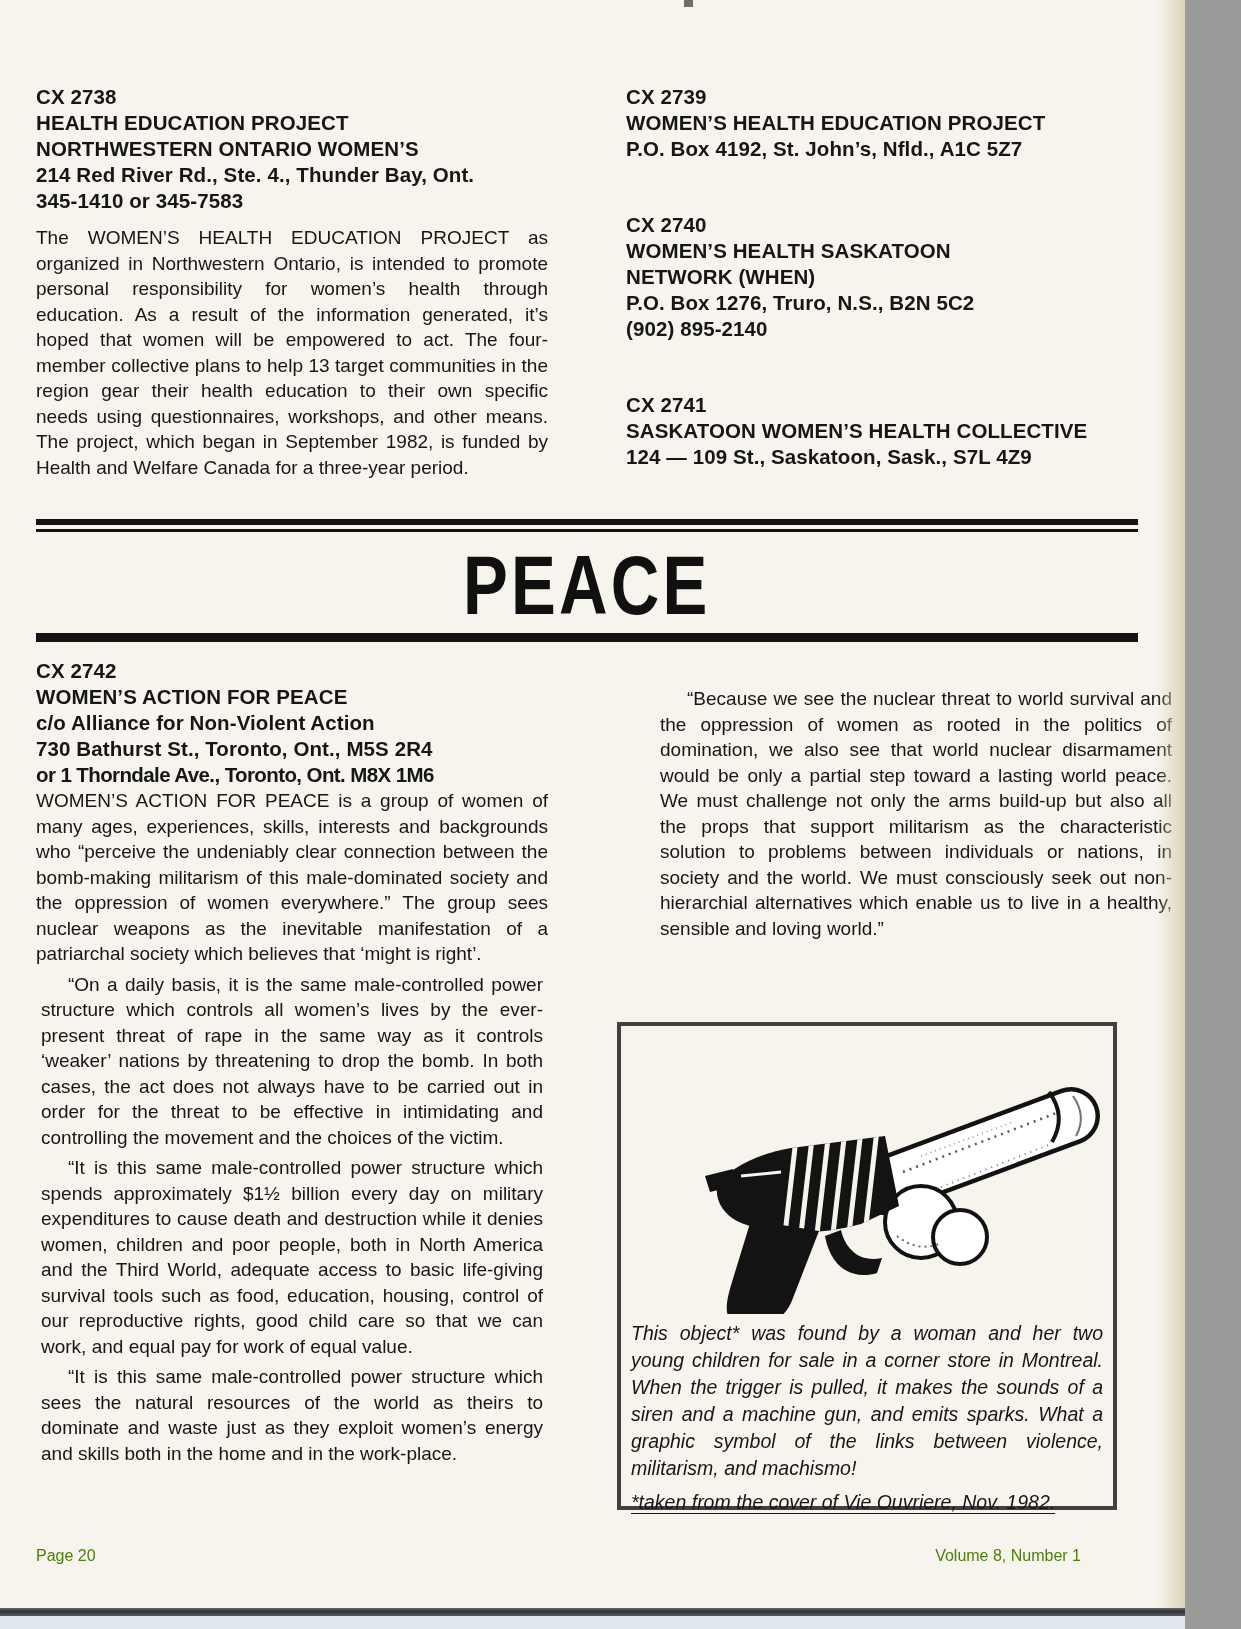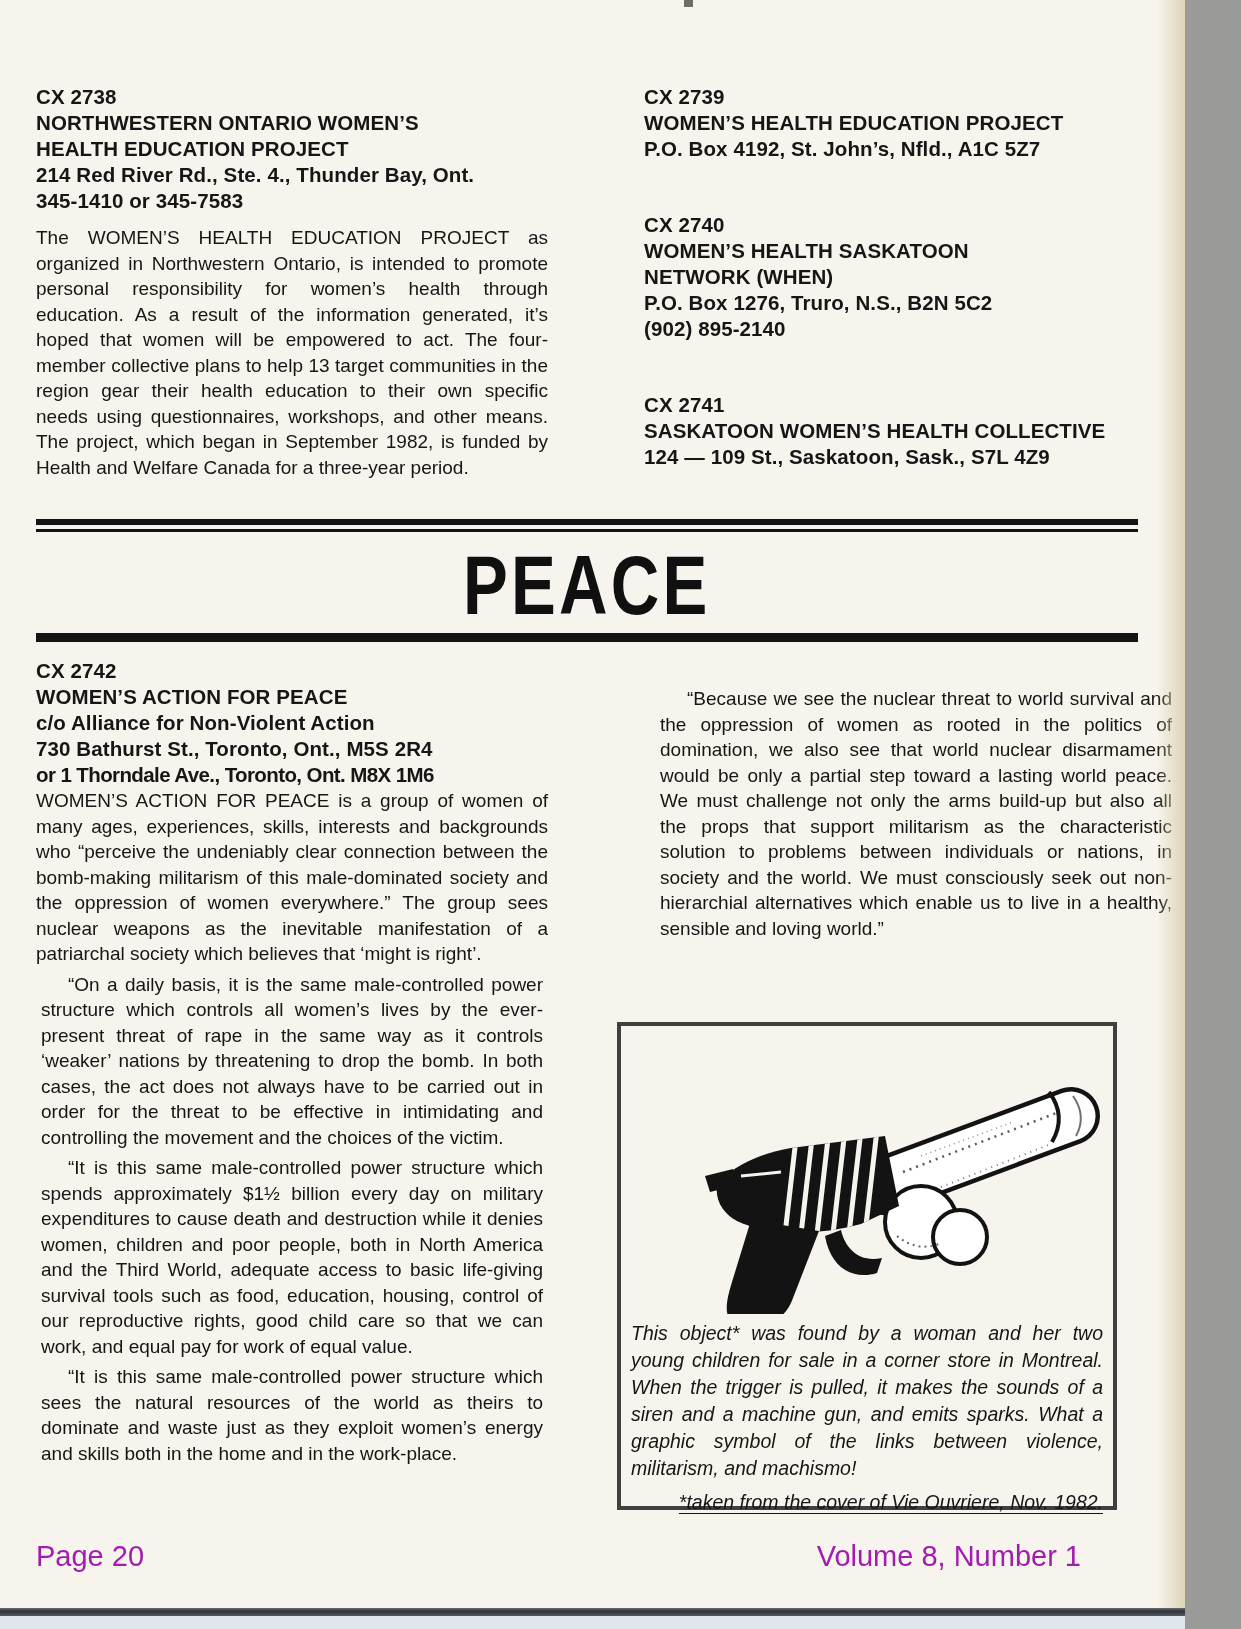--- a/index.html
+++ b/index.html
@@ -35,50 +35,50 @@
     position:absolute; left:617px; top:1022px; width:500px; height:488px;
     box-sizing:border-box; border:4px solid #404040;
   }
   #figure-caption {
     font-style:italic; font-size:19.5px; line-height:27px;
     text-align:justify; padding:0 10px; margin-top:2px;
   }
   #figure-footnote {
     font-style:italic; font-size:19.5px; line-height:26px;
     padding:0 10px; margin-top:7px;
-    text-decoration:underline; text-underline-offset:4px;text-align:right;
+    text-decoration:underline; text-underline-offset:4px;
   }
-  .footer-text { position:absolute; font-size:29px; line-height:26px; color:#a21caf; }
+  .footer-text { position:absolute; font-size:16px; line-height:26px; color:#4d7c0f; }
   
   #edge-right {
     position:absolute; right:0; top:0; width:28px; height:1608px;
     background:linear-gradient(to right, rgba(222,213,188,0), #ddd3b8);
   }
   #edge-bottom-line { position:absolute; left:0; top:1608px; width:100%; height:8px;
     background:linear-gradient(to bottom,#6a6e72,#2e3236 40%,#565c62); }
   #edge-bottom-strip { position:absolute; left:0; top:1616px; width:100%; height:13px; background:#dfe6ec; }
   #top-speck { position:absolute; left:684px; top:0; width:9px; height:7px; background:#6e6e62; }
 </style>
 </head>
 <body>
 
 <div class="page">
 
   <div class="col" style="left:36px; top:84px; width:512px;">
     <div>
       <div class="entry-id">CX 2738</div>
+      <div class="h-line">HEALTH EDUCATION PROJECT</div>
       <div class="h-line">NORTHWESTERN ONTARIO WOMEN’S</div>
-      <div class="h-line">HEALTH EDUCATION PROJECT</div>
       <div class="h-line">214 Red River Rd., Ste. 4., Thunder Bay, Ont.</div>
       <div class="h-line">345-1410 or 345-7583</div>
       <p class="body-par">The WOMEN’S HEALTH EDUCATION PROJECT as organized in Northwestern Ontario, is intended to promote personal responsibility for women’s health through education. As a result of the information generated, it’s hoped that women will be empowered to act. The four-member collective plans to help 13 target communities in the region gear their health education to their own specific needs using questionnaires, workshops, and other means. The project, which began in September 1982, is funded by Health and Welfare Canada for a three-year period.</p>
     </div>
   </div>
 
-  <div class="col" style="left:626px; top:84px; width:512px;margin-left:18px;">
+  <div class="col" style="left:626px; top:84px; width:512px;">
     <div>
       <div class="entry-id">CX 2739</div>
       <div class="h-line">WOMEN’S HEALTH EDUCATION PROJECT</div>
       <div class="h-line">P.O. Box 4192, St. John’s, Nfld., A1C 5Z7</div>
     </div>
     <div class="gap-lg"></div>
     <div>
       <div class="entry-id">CX 2740</div>
       <div class="h-line">WOMEN’S HEALTH SASKATOON</div>
       <div class="h-line">NETWORK (WHEN)</div>

